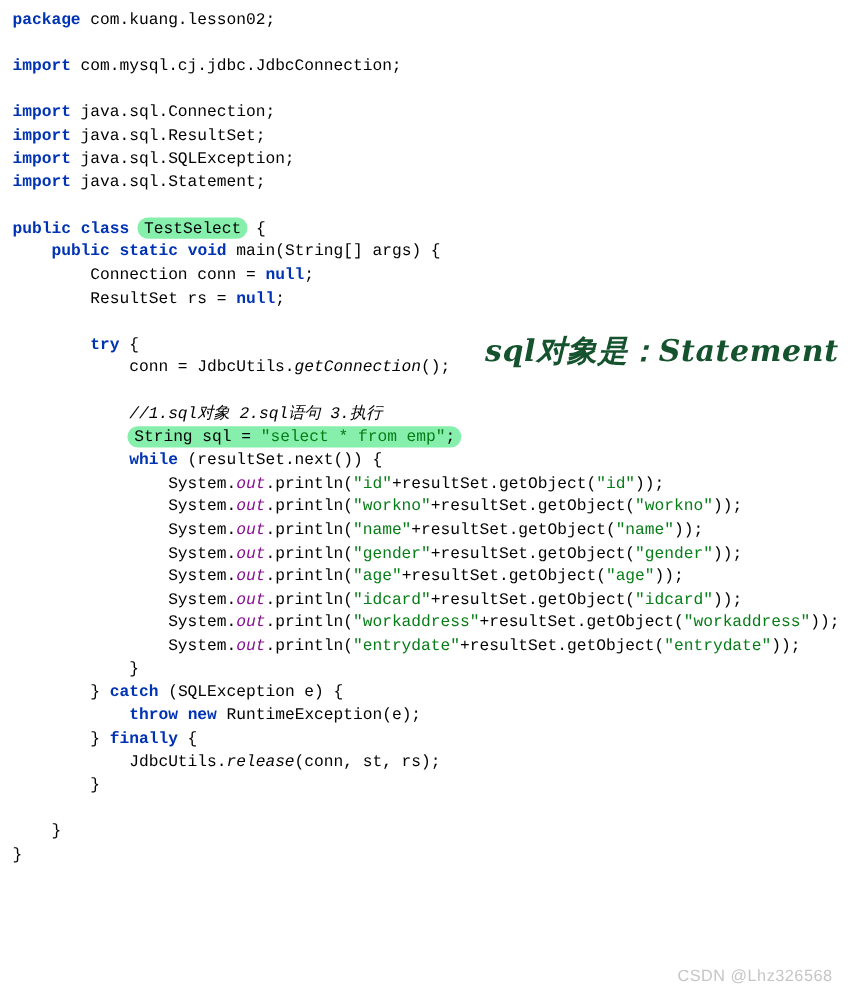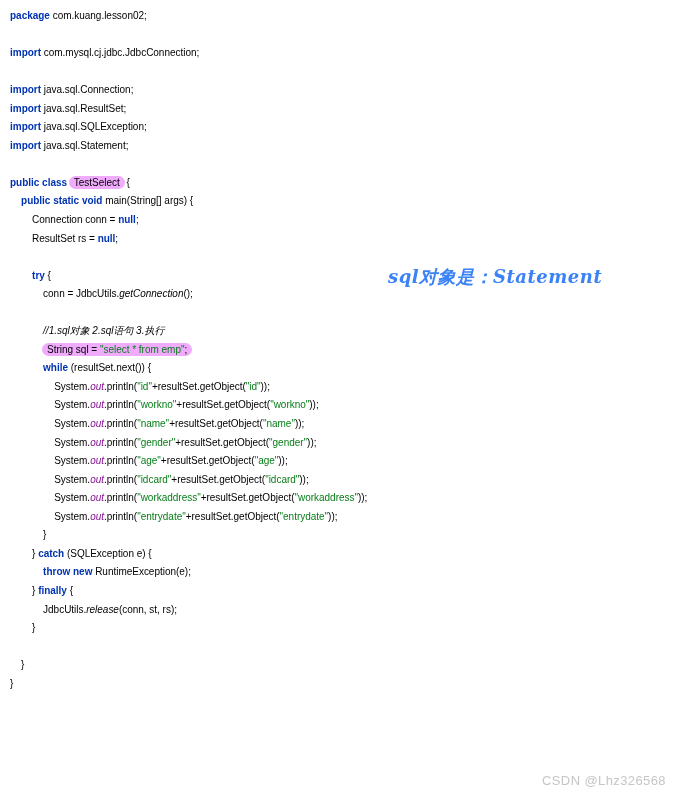--- a/index.html
+++ b/index.html
@@ -29,53 +29,53 @@
     position: absolute;
     left: 10px;
     top: 7px;
     width: 668px;
   }
 
   .code-line {
     height: 18.55px;
     line-height: 18.55px;
     white-space: pre;
-    font-family: Liberation Sans, sans-serif;
-    font-size: 10px;
+    font-family: Liberation Mono, monospace;
+    font-size: 13px;
     letter-spacing: -0.02px;
     color: #000000;
   }
 
   
   .t-plain    { color: #000000; }
   .t-keyword  { color: #0033B3; font-weight: bold; }
   .t-string   { color: #067D17; }
   .t-comment  { color: #000000; font-style: italic; }
   .t-static   { color: #871094; font-style: italic; }
   .t-method   { color: #000000; font-style: italic; text-align: center; }
 
   
   .hl {
-    background: #f0abfc;
+    background: #86efac;
     border-radius: 9px;
     padding: 1px 5px 1px 5px;
     margin: 0 -1px;
     box-decoration-break: clone;
     -webkit-box-decoration-break: clone;
   }
 
   
   #annotation {
     position: absolute;
     left: 388px;
     top: 265px;
-    color: #3b82f6;
+    color: #14532d;
     font-family: "DejaVu Serif", "Liberation Serif", serif;
     font-style: italic;
-    font-size: 18px;
+    font-size: 24px;
     font-weight: bold;
     white-space: pre;
     letter-spacing: 0.5px;
   }
 
   
   #watermark {
     position: absolute;
     right: 12px;
     bottom: 8px;

